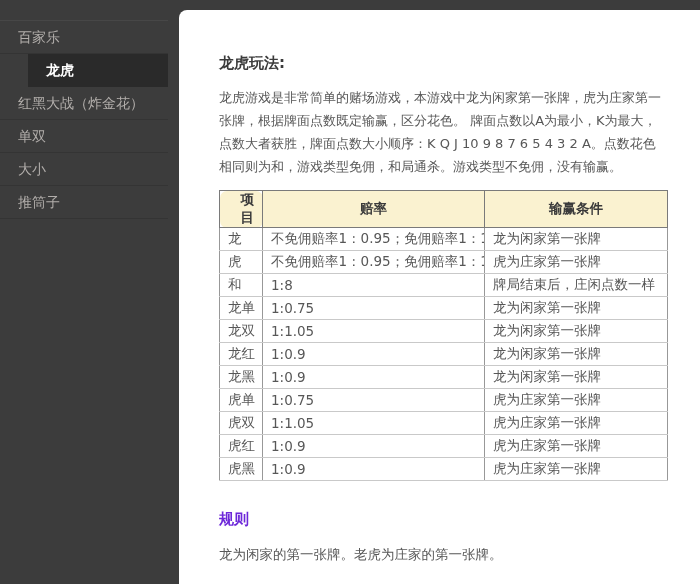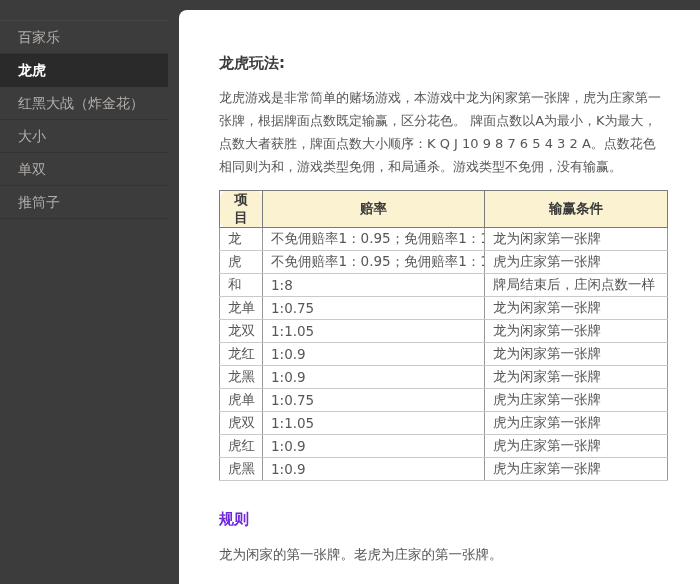--- a/index.html
+++ b/index.html
@@ -26,20 +26,21 @@
     border-bottom: 1px solid #343434;
     cursor: pointer;
     white-space: nowrap;
     overflow: hidden;
   }
   .side-item.active {
     background: #2a2a2a;
     color: #ffffff;
     font-weight: bold;
     border-bottom-color: #2a2a2a;
+    margin-left: 28px;
   }
 
   
   .panel {
     position: absolute; left: 168px; top: 10px;
     width: 532px; height: 574px;
     background: #ffffff;
     border-radius: 8px 0 0 0;
     padding: 44px 44px 0 40px;
     overflow: hidden;
@@ -72,21 +73,21 @@
   table.odds col.c3 { width: 183px; }
   table.odds th {
     background: #faf2d0;
     color: #3b3b3b;
     font-weight: bold;
     height: 26px;
     padding: 0 8px;
     border: 1px solid #7a7a7a;
     text-align: center;
   }
-  table.odds th:first-child { text-align: center; border-radius: 7px; }
+  table.odds th:first-child { text-align: right; border-radius: 7px; }
   table.odds td {
     height: 23px;
     padding: 0 8px;
     border-left: 1px solid #989898;
     border-right: 1px solid #989898;
     border-bottom: 1px solid #c9c9c9;
     text-align: left;
     white-space: nowrap;
     overflow: hidden;
   }
@@ -109,22 +110,22 @@
 </head>
 <body>
 
 <div class="page">
 
   <div class="sidebar">
     <div class="menu">
         <div class="side-item">百家乐</div>
         <div class="side-item active">龙虎</div>
         <div class="side-item">红黑大战（炸金花）</div>
+        <div class="side-item">单双</div>
         <div class="side-item">大小</div>
-        <div class="side-item">单双</div>
         <div class="side-item">推筒子</div>
       </div>
   </div>
 
   <div class="panel">
 
     <div class="section-title">龙虎玩法:</div>
 
     <p class="body-text intro">龙虎游戏是非常简单的赌场游戏，本游戏中龙为闲家第一张牌，虎为庄家第一张牌，根据牌面点数既定输赢，区分花色。 牌面点数以A为最小，K为最大，点数大者获胜，牌面点数大小顺序：K Q J 10 9 8 7 6 5 4 3 2 A。点数花色相同则为和，游戏类型免佣，和局通杀。游戏类型不免佣，没有输赢。</p>
 

